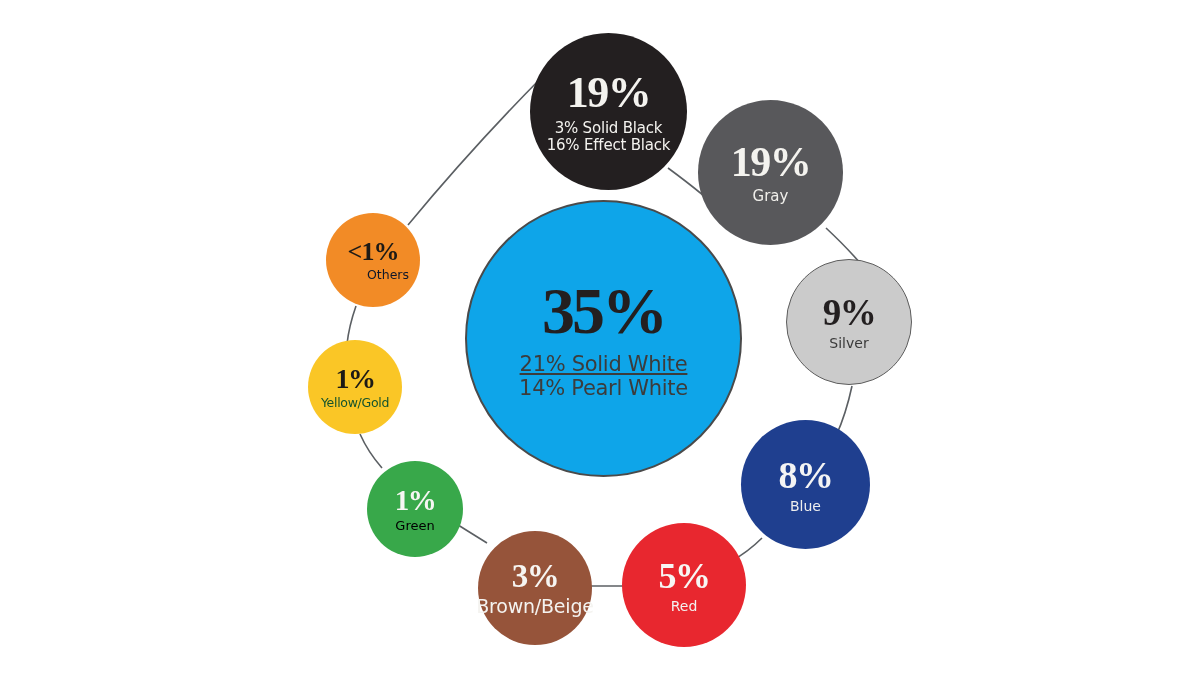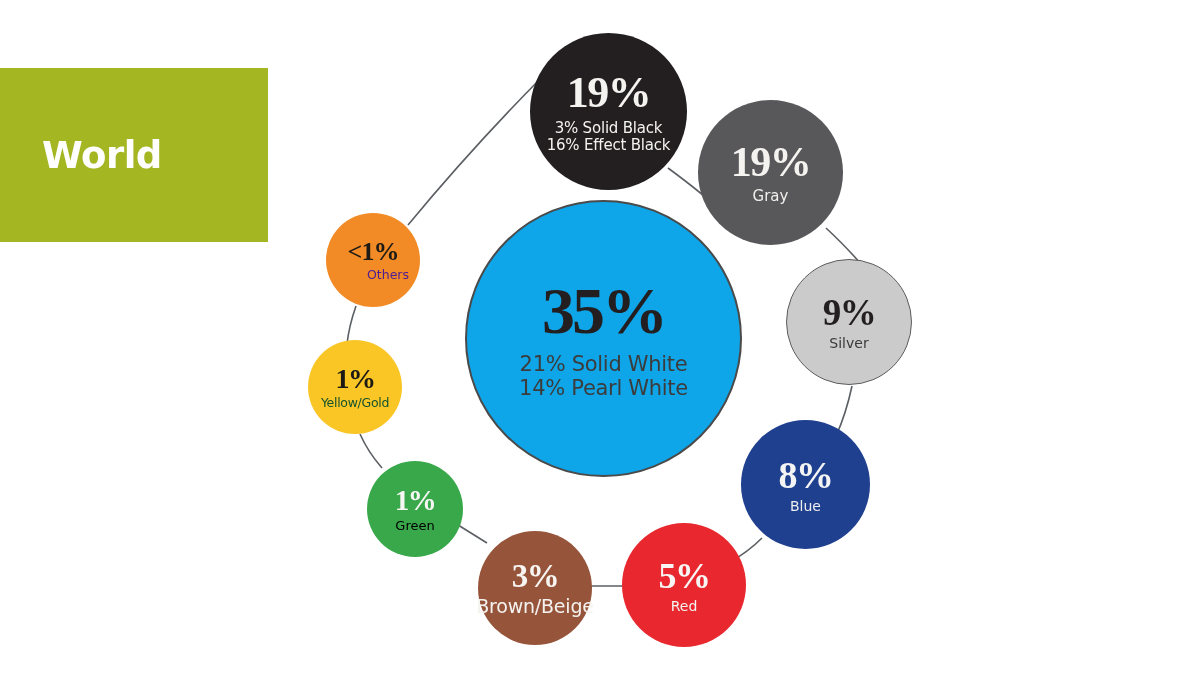--- a/index.html
+++ b/index.html
@@ -84,21 +84,21 @@
     color: #231f20;
     letter-spacing: -3px;
     margin-bottom: 10px;
   }
   #bubble-center .sub,
   #bubble-center .sub2 {
     font-size: 21px;
     color: #3c3c3c;
     letter-spacing: -0.3px;
   }
-  #bubble-center .sub { margin-bottom: 3px; }
+  #bubble-center .sub { margin-bottom: 3px; text-decoration: underline; }
 
   
   #bubble-black {
     left: 530px; top: 33px;
     width: 157px; height: 157px;
     background: #231f20;
     z-index: 6;
   }
   #bubble-black .pct { font-size: 44px; color: #f4f3ef; margin-bottom: 6px; }
   #bubble-black .sub, #bubble-black .sub2 { font-size: 15px; color: #f4f3ef; letter-spacing: -0.2px; }
@@ -176,30 +176,27 @@
   #bubble-yellow .sub { font-size: 12.5px; color: #14532d; letter-spacing: -0.3px; }
 
   
   #bubble-orange {
     left: 326px; top: 213px;
     width: 94px; height: 94px;
     background: #f28b26;
     z-index: 4;
   }
   #bubble-orange .pct { font-size: 26px; color: #1d1a16; margin-bottom: 4px; letter-spacing: -1px; }
-  #bubble-orange .sub { font-size: 12.5px; color: #4c1d95; margin-left: 30px; }
+  #bubble-orange .sub { font-size: 12.5px; color: #0f172a; margin-left: 30px; }
 </style>
 </head>
 <body>
 
 <div id="stage">
 
-  <div id="region-banner">
-    <span class="label">World</span>
-  </div>
 
   <svg id="connectors" viewBox="0 0 1200 675" preserveAspectRatio="none">
     <g fill="none" stroke="#5b5f63" stroke-width="1.6">
 
       <path d="M 408 225 Q 470 150 541 78"></path>
 
       <path d="M 668 168 Q 706 196 724 214"></path>
 
       <path d="M 826 228 Q 856 256 872 278"></path>
 

